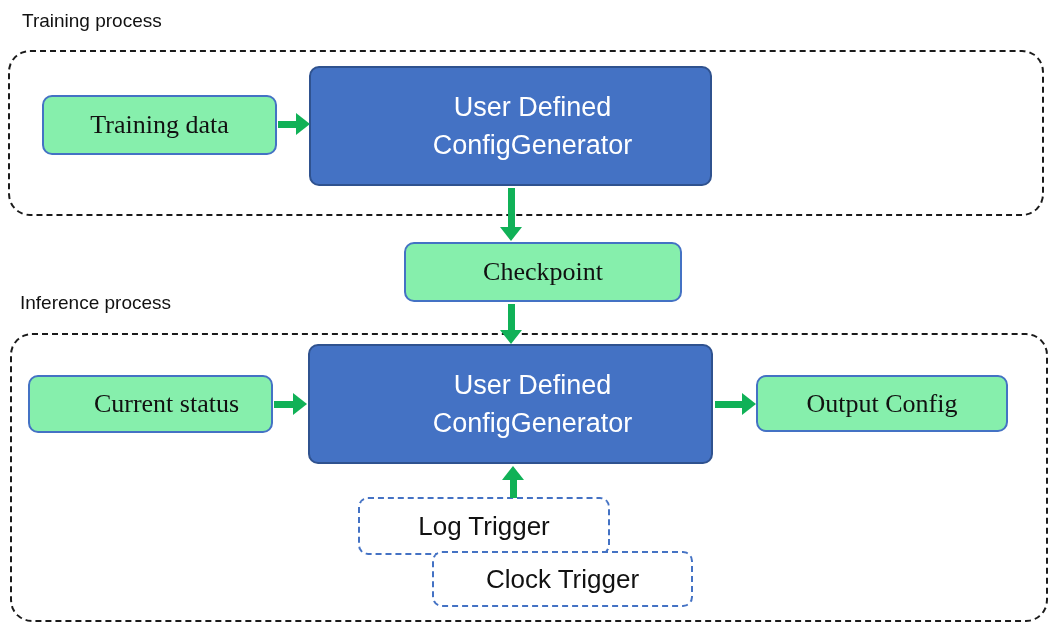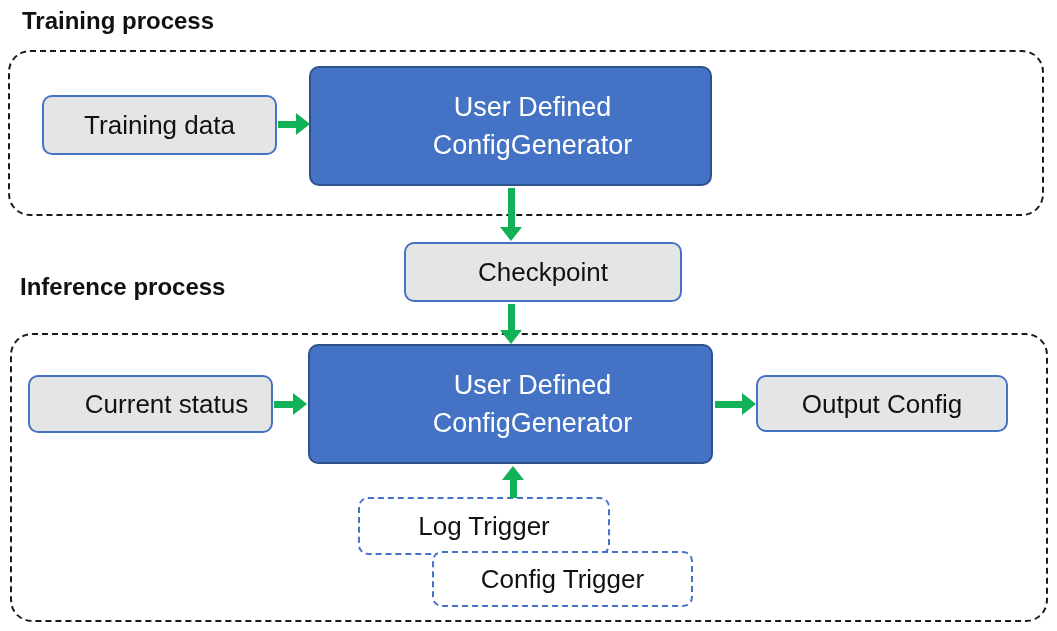--- a/index.html
+++ b/index.html
@@ -17,26 +17,25 @@
   .canvas {
     position: relative;
     width: 1057px;
     height: 631px;
     background: #ffffff;
     overflow: hidden;
   }
 
   .section-label {
     position: absolute;
-    font-size: 24px;
+    font-size: 19px;
     line-height: 32px;
     color: var(--text-dark);
     white-space: nowrap;
     z-index: 2;
-    font-weight: bold;
   }
 
   .proc-container {
     position: absolute;
     border: 2px dashed var(--dash-black);
     border-radius: 22px;
     background: transparent;
     z-index: 1;
   }
 
@@ -46,25 +45,26 @@
     flex-direction: column;
     align-items: center;
     justify-content: center;
     text-align: center;
     font-size: 26px;
     line-height: 32px;
     white-space: nowrap;
   }
 
   .node-white {
-    background: #e5e5e5;
+    background: #86efac;
     border: 2px solid var(--accent-blue);
     border-radius: 10px;
     color: var(--text-dark);
     z-index: 2;
+    font-family: Liberation Serif, serif;
   }
 
   .node-blue {
     background: var(--accent-blue);
     border: 2px solid var(--accent-blue-dark);
     border-radius: 10px;
     color: var(--text-light);
     font-size: 27px;
     line-height: 38px;
     z-index: 2;
@@ -104,21 +104,21 @@
     border-bottom: 14px solid var(--arrow-green);
   }
 </style>
 </head>
 <body>
 
 <div class="canvas">
 
   <div class="section-label" style="left:22px; top:5px;">Training process</div>
 
-  <div class="section-label" style="left:20px; top:271px;">Inference process</div>
+  <div class="section-label" style="left:20px; top:287px;">Inference process</div>
 
   <div class="proc-container" style="left:8px; top:50px; width:1036px; height:166px;"></div>
 
   <div class="proc-container" style="left:10px; top:333px; width:1038px; height:289px;"></div>
 
   <div class="node node-white" style="left:42px; top:95px; width:235px; height:60px;">
     <span>Training data</span>
   </div>
 
   <div class="node node-blue" style="left:309px; top:66px; width:403px; height:120px;">
@@ -141,21 +141,21 @@
 
   <div class="node node-dashed" style="left:358px; top:497px; width:252px; height:58px; z-index:2;">
     <span>Log Trigger</span>
   </div>
 
   <div class="node node-white" style="left:756px; top:375px; width:252px; height:57px;">
     <span>Output Config</span>
   </div>
 
   <div class="node node-dashed" style="left:432px; top:551px; width:261px; height:56px; z-index:3;">
-    <span>Config Trigger</span>
+    <span>Clock Trigger</span>
   </div>
 
   <div>
     <div class="arr-line" style="left:278px; top:121px; width:19px; height:7px;"></div>
     <div class="arr-head right" style="left:296px; top:113px;"></div>
   </div>
 
   <div>
     <div class="arr-line" style="left:508px; top:188px; width:7px; height:40px;"></div>
     <div class="arr-head down" style="left:500px; top:227px;"></div>

